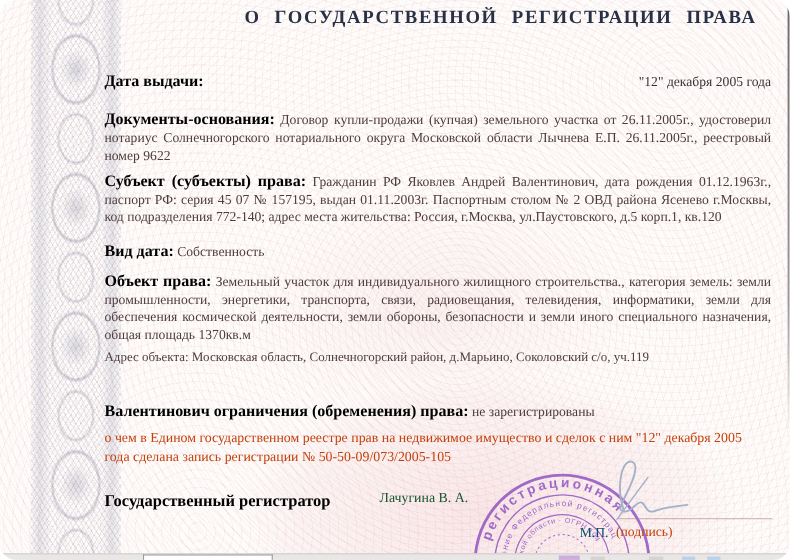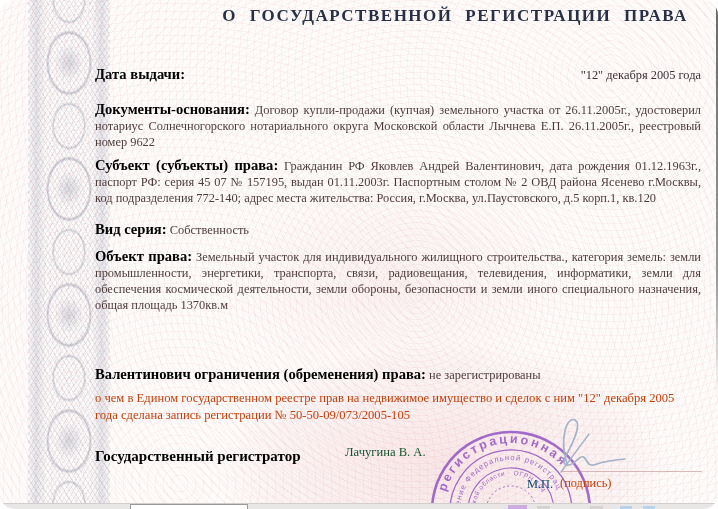--- a/index.html
+++ b/index.html
@@ -79,29 +79,33 @@
     <span class="h">Документы-основания:</span>
     <span class="v">Договор купли-продажи (купчая) земельного участка от 26.11.2005г., удостоверил нотариус Солнечногорского нотариального округа Московской области  Лычнева Е.П. 26.11.2005г., реестровый номер 9622</span>
   </p>
 
   <p class="block" style="top:157px">
     <span class="h">Субъект (субъекты) права:</span>
     <span class="v">Гражданин РФ Яковлев Андрей Валентинович, дата рождения 01.12.1963г., паспорт РФ: серия 45 07 № 157195, выдан 01.11.2003г. Паспортным столом № 2 ОВД района Ясенево г.Москвы, код подразделения 772-140; адрес места жительства: Россия, г.Москва, ул.Паустовского, д.5 корп.1, кв.120</span>
   </p>
 
   <p class="block" style="top:221px">
-    <span class="h">Вид серия:</span>
+    <span class="h">Вид дата:</span>
     <span class="v">Собственность</span>
   </p>
 
   <p class="block" style="top:248px">
     <span class="h">Объект права:</span>
     <span class="v">Земельный участок для индивидуального жилищного строительства., категория земель: земли промышленности, энергетики, транспорта, связи, радиовещания, телевидения, информатики, земли для обеспечения космической деятельности, земли обороны, безопасности и земли иного специального назначения, общая площадь 1370кв.м</span>
   </p>
 
+  <p class="address-line">
+    <span>Адрес объекта:</span>
+    <span>Московская область, Солнечногорский район, д.Марьино, Соколовский с/о, уч.119</span>
+  </p>
 
 
   <p class="block" style="top:366px">
     <span class="h">Валентинович ограничения (обременения) права:</span>
     <span class="v">не зарегистрированы</span>
   </p>
 
   <p class="record">о чем в Едином государственном реестре прав на недвижимое имущество и сделок с ним  "12" декабря 2005 года сделана запись регистрации № 50-50-09/073/2005-105</p>
 
   <div class="registrar-label h">Государственный регистратор</div>

